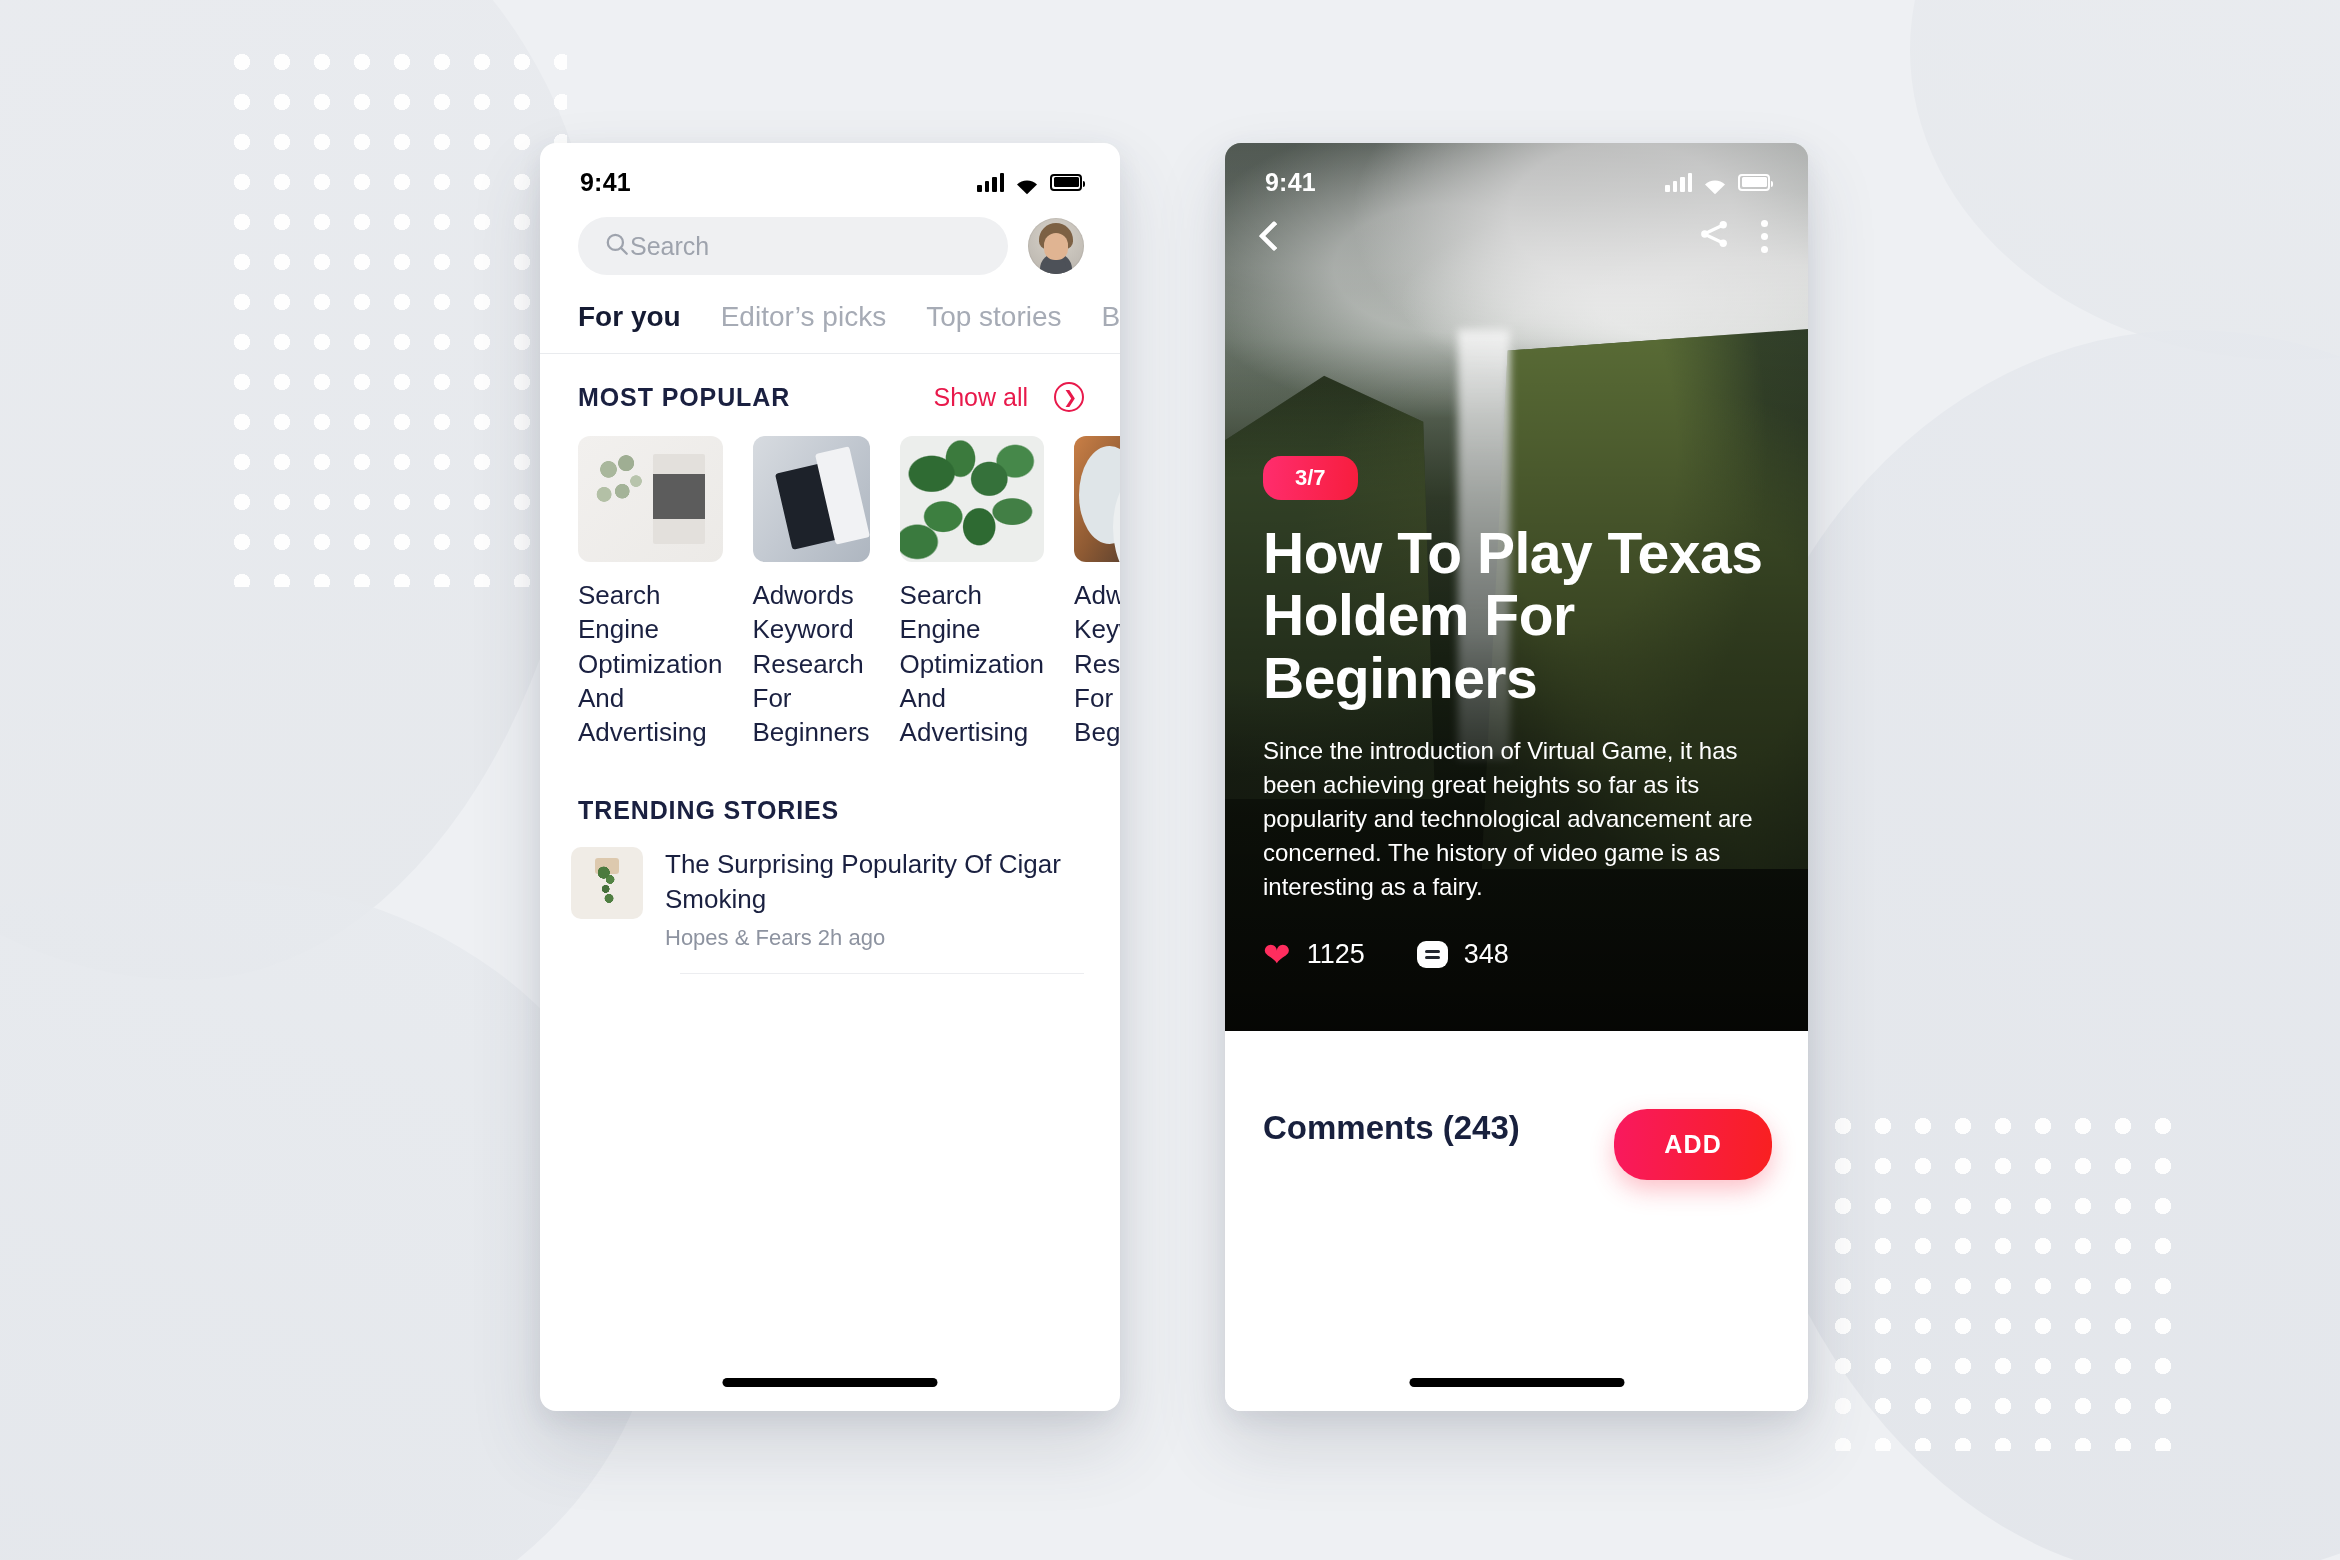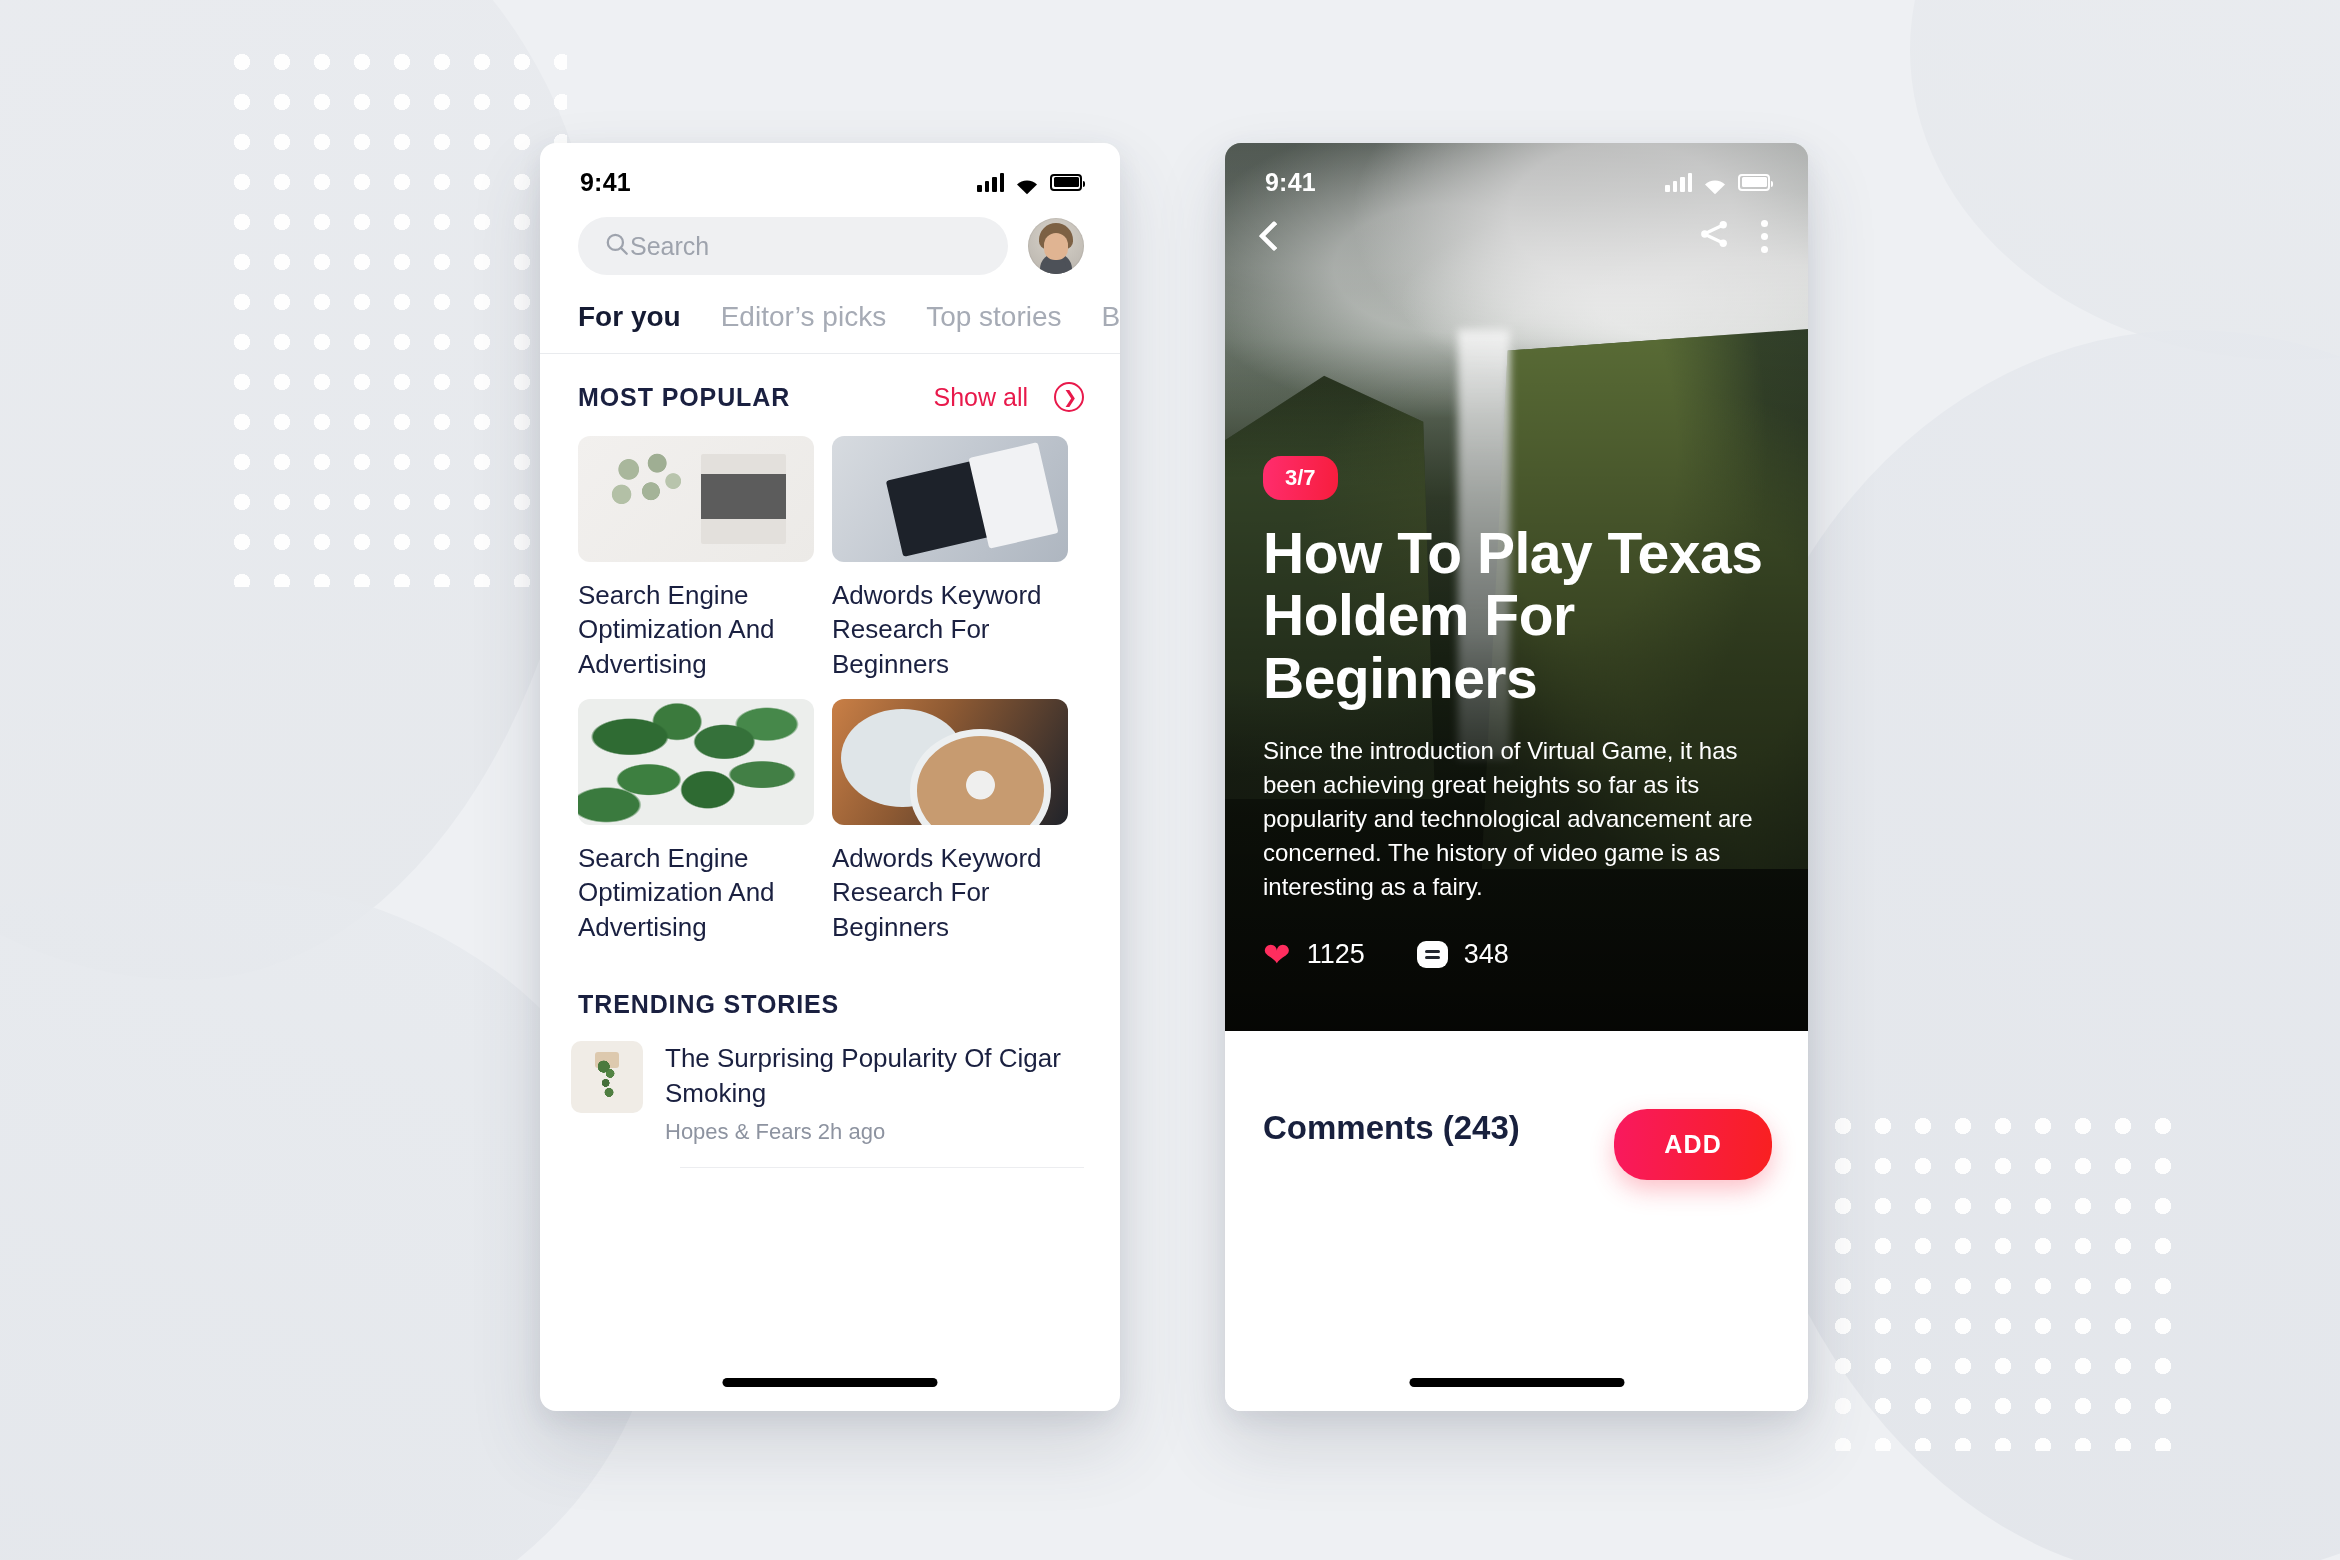--- a/index.html
+++ b/index.html
@@ -116,21 +116,21 @@
     padding: 28px 36px 0 38px;
   }
   .sec-title { font-size: 25px; font-weight: bold; letter-spacing: .9px; color: #1a2040; }
   .show-all { display: flex; align-items: center; gap: 26px; color: #e8194b; font-size: 25px; }
   .circ-arrow {
     width: 30px; height: 30px; border-radius: 50%; border: 2px solid #e8194b;
     display: flex; align-items: center; justify-content: center;
     font-size: 17px; line-height: 1; padding-left: 2px;
   }
 
-  .grid { display: grid; grid-template-columns: 1fr 1fr; gap: 18px; padding: 24px 52px 0 38px; }
+  .grid { display: grid; grid-template-columns: 1fr 1fr 1fr 1fr; gap: 30px; padding: 24px 52px 0 38px; }
   .card-thumb { height: 126px; border-radius: 12px; overflow: hidden; position: relative; }
   .card-title { font-size: 26px; line-height: 1.32; color: #1a2040; margin-top: 16px; }
 
   
   .th-cereal { background: linear-gradient(135deg,#f2f0ee 0%,#eceae7 100%); }
   .th-cereal::before{content:"";position:absolute;left:10%;top:8%;width:38%;height:62%;
     background: radial-gradient(circle at 30% 30%, #a9b79c 0 12%, transparent 13%),
                 radial-gradient(circle at 62% 22%, #9fae93 0 11%, transparent 12%),
                 radial-gradient(circle at 22% 62%, #b3c0a6 0 11%, transparent 12%),
                 radial-gradient(circle at 55% 58%, #a4b398 0 13%, transparent 14%),
@@ -238,21 +238,21 @@
   }
   .nav-right { display: flex; align-items: center; gap: 30px; }
   .back-chevron { width: 22px; height: 22px; border-left: 5px solid #fff; border-bottom: 5px solid #fff;
     transform: rotate(45deg); border-radius: 2px; }
   .kebab { display: flex; flex-direction: column; gap: 6px; }
   .kebab i { width: 7px; height: 7px; border-radius: 50%; background: #fff; display: block; }
 
   .hero-body { position: absolute; z-index: 4; left: 0; right: 0; bottom: 0; padding: 0 38px 60px 38px; color: #fff; }
   .pager-badge {
     display: inline-block; background: linear-gradient(95deg,#ff2d6e 0%,#f71d3d 100%);
-    color: #fff; font-size: 22px; font-weight: bold; padding: 9px 22px; border-radius: 18px;
+    color: #fff; font-size: 22px; font-weight: bold; padding: 9px 32px; border-radius: 18px;
   }
   .hero-title { font-size: 57px; font-weight: bold; line-height: 1.1; letter-spacing: -.5px; margin-top: 22px; }
   .hero-desc { font-size: 24px; line-height: 1.42; margin-top: 24px; max-width: 500px; }
   .hero-stats { display: flex; align-items: center; gap: 52px; margin-top: 34px; }
   .stat { display: flex; align-items: center; gap: 16px; font-size: 27px; }
   .heart-icon { color: #ff2d5e; font-size: 33px; line-height: 1; }
   .bubble-icon {
     width: 31px; height: 27px; background: #fff; border-radius: 9px; position: relative;
     display: flex; flex-direction: column; align-items: center; justify-content: center; gap: 3px;
   }

